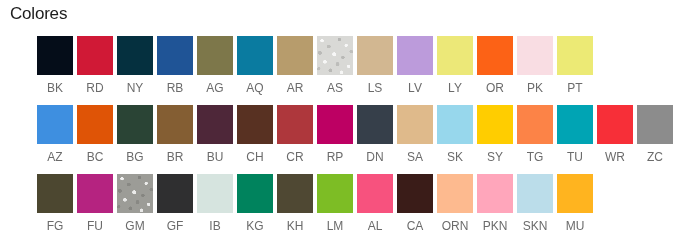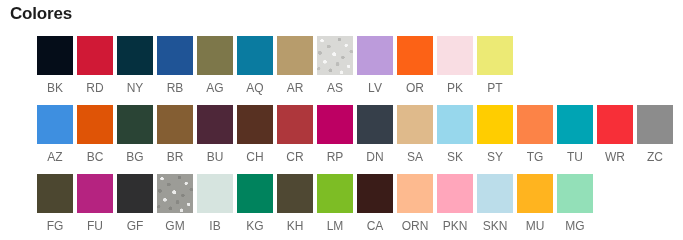--- a/index.html
+++ b/index.html
@@ -21,21 +21,21 @@
     height: 230px;
     background: #ffffff;
     box-sizing: border-box;
   }
 
   #palette-title {
     position: absolute;
     left: 10px;
     top: 4px;
     font-size: 17px;
-    font-weight: bold;
+    font-weight: normal;
     color: #1c1c1c;
     letter-spacing: -0.2px;
     line-height: 20px;
     white-space: nowrap;
   }
 
   #swatch-grid {
     position: absolute;
     left: 35px;
     top: 31px;
@@ -132,24 +132,32 @@
         </div>
         <div class="swatch-cell">
           <div class="swatch-chip" style="background-color: rgb(183, 156, 108);"></div>
           <div class="swatch-label">AR</div>
         </div>
         <div class="swatch-cell">
           <div class="swatch-chip textured" style="background-color: rgb(217, 217, 214);"></div>
           <div class="swatch-label">AS</div>
         </div>
         <div class="swatch-cell">
+          <div class="swatch-chip" style="background-color: rgb(210, 183, 145);"></div>
+          <div class="swatch-label">LS</div>
+        </div>
+        <div class="swatch-cell">
           <div class="swatch-chip" style="background-color: rgb(188, 155, 219);"></div>
           <div class="swatch-label">LV</div>
         </div>
         <div class="swatch-cell">
+          <div class="swatch-chip" style="background-color: rgb(236, 232, 120);"></div>
+          <div class="swatch-label">LY</div>
+        </div>
+        <div class="swatch-cell">
           <div class="swatch-chip" style="background-color: rgb(252, 98, 22);"></div>
           <div class="swatch-label">OR</div>
         </div>
         <div class="swatch-cell">
           <div class="swatch-chip" style="background-color: rgb(249, 221, 227);"></div>
           <div class="swatch-label">PK</div>
         </div>
         <div class="swatch-cell">
           <div class="swatch-chip" style="background-color: rgb(236, 234, 117);"></div>
           <div class="swatch-label">PT</div>
@@ -224,63 +232,63 @@
       <div class="swatch-row">
         <div class="swatch-cell">
           <div class="swatch-chip" style="background-color: rgb(76, 71, 48);"></div>
           <div class="swatch-label">FG</div>
         </div>
         <div class="swatch-cell">
           <div class="swatch-chip" style="background-color: rgb(181, 35, 128);"></div>
           <div class="swatch-label">FU</div>
         </div>
         <div class="swatch-cell">
+          <div class="swatch-chip textured" style="background-color: rgb(156, 156, 151);"></div>
+          <div class="swatch-label">GM</div>
+        </div>
+        <div class="swatch-cell">
           <div class="swatch-chip" style="background-color: rgb(47, 47, 48);"></div>
           <div class="swatch-label">GF</div>
         </div>
         <div class="swatch-cell">
-          <div class="swatch-chip textured" style="background-color: rgb(156, 156, 151);"></div>
-          <div class="swatch-label">GM</div>
-        </div>
-        <div class="swatch-cell">
           <div class="swatch-chip" style="background-color: rgb(214, 228, 223);"></div>
           <div class="swatch-label">IB</div>
         </div>
         <div class="swatch-cell">
           <div class="swatch-chip" style="background-color: rgb(0, 131, 93);"></div>
           <div class="swatch-label">KG</div>
         </div>
         <div class="swatch-cell">
           <div class="swatch-chip" style="background-color: rgb(79, 72, 51);"></div>
           <div class="swatch-label">KH</div>
         </div>
         <div class="swatch-cell">
           <div class="swatch-chip" style="background-color: rgb(125, 189, 37);"></div>
           <div class="swatch-label">LM</div>
         </div>
         <div class="swatch-cell">
+          <div class="swatch-chip" style="background-color: rgb(247, 82, 126);"></div>
+          <div class="swatch-label">AL</div>
+        </div>
+        <div class="swatch-cell">
           <div class="swatch-chip" style="background-color: rgb(58, 28, 24);"></div>
           <div class="swatch-label">CA</div>
         </div>
         <div class="swatch-cell">
           <div class="swatch-chip" style="background-color: rgb(253, 186, 143);"></div>
           <div class="swatch-label">ORN</div>
         </div>
         <div class="swatch-cell">
           <div class="swatch-chip" style="background-color: rgb(255, 166, 187);"></div>
           <div class="swatch-label">PKN</div>
         </div>
         <div class="swatch-cell">
           <div class="swatch-chip" style="background-color: rgb(187, 221, 234);"></div>
           <div class="swatch-label">SKN</div>
         </div>
         <div class="swatch-cell">
           <div class="swatch-chip" style="background-color: rgb(255, 180, 31);"></div>
           <div class="swatch-label">MU</div>
         </div>
-        <div class="swatch-cell">
-          <div class="swatch-chip" style="background-color: rgb(147, 224, 184);"></div>
-          <div class="swatch-label">MG</div>
-        </div>
       </div>
     </div>
 
 </div>
 
 </body></html>

